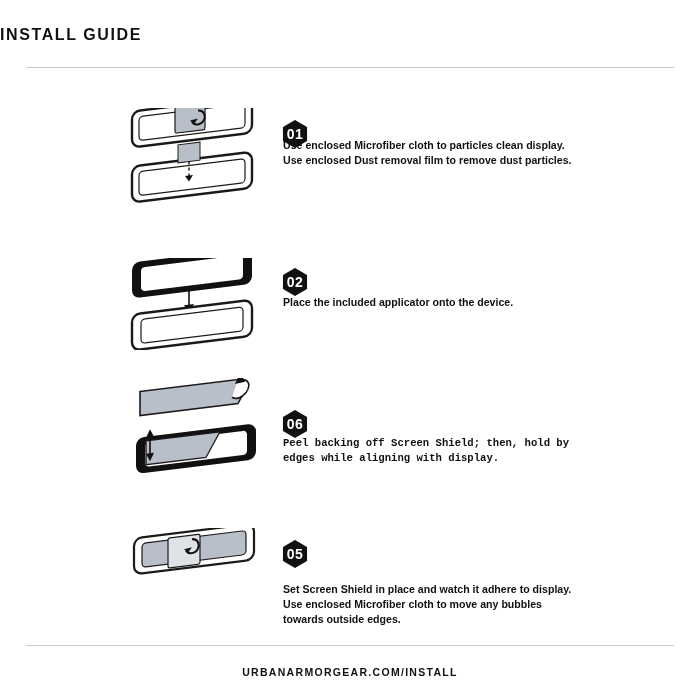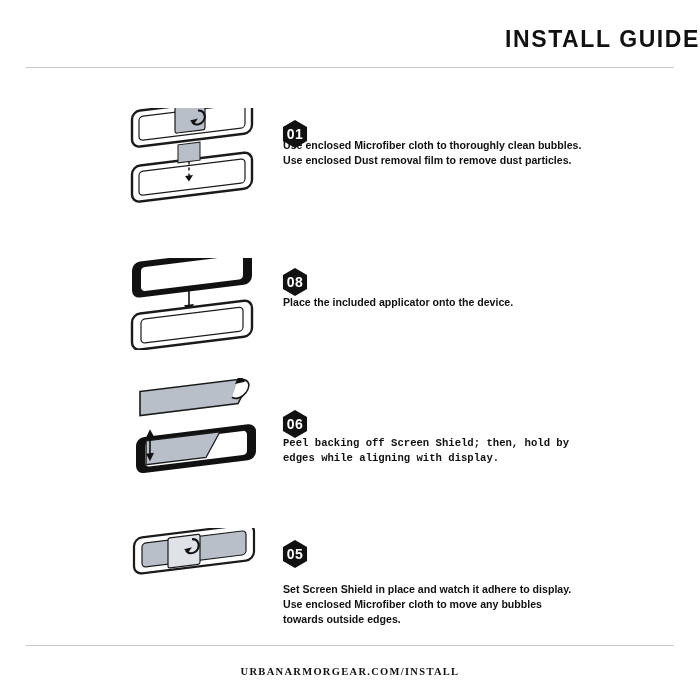--- a/index.html
+++ b/index.html
@@ -18,22 +18,22 @@
     position: relative;
     width: 700px;
     height: 700px;
     box-sizing: border-box;
   }
   .title {
     position: absolute;
     top: 26px;
     left: 0;
     width: 700px;
-    text-align: right;
-    font-size: 23px;
+    text-align: left;
+    font-size: 16px;
     font-weight: bold;
     letter-spacing: 1.6px;
     color: #111111;
   }
   .rule-top {
     position: absolute;
     top: 67px;
     left: 26px;
     width: 648px;
     height: 1px;
@@ -50,21 +50,20 @@
   .footer {
     position: absolute;
     top: 666px;
     left: 0;
     width: 700px;
     text-align: center;
     font-size: 10.5px;
     font-weight: bold;
     letter-spacing: 1.3px;
     color: #111111;
-    font-family: Liberation Serif, serif;
   }
 
   .step {
     position: absolute;
     left: 0;
     width: 700px;
   }
   .step-art {
     position: absolute;
     left: 120px;
@@ -131,39 +130,39 @@
           <rect x="58" y="44" width="22" height="18" fill="#b9bfc9" stroke="#1a1a1a" stroke-width="1"></rect>
           <line x1="69" y1="62" x2="69" y2="78" stroke="#111111" stroke-width="1.4" stroke-dasharray="3 3"></line>
           <path d="M65 76 l4 6 l4 -6 z" fill="#111111"></path>
         </g>
       </svg>
     </div>
     <div class="badge" style="top:12px;">
       <div class="hex"></div>
       <div class="num">01</div>
     </div>
-    <div class="step-text" style="top:30px;">Use enclosed Microfiber cloth to thoroughly clean bubbles. Use enclosed Dust removal film to remove dust particles.</div>
+    <div class="step-text" style="top:30px;">Use enclosed Microfiber cloth to particles clean display. Use enclosed Dust removal film to remove dust particles.</div>
   </div>
 
   <div class="step" style="top:258px;">
     <div class="step-art" style="left:120px;">
       <svg width="150" height="92" viewBox="0 0 150 92" xmlns="http://www.w3.org/2000/svg">
         <g transform="skewY(-7)">
           <rect x="12" y="6" width="120" height="36" rx="8" fill="#111111"></rect>
           <rect x="21" y="12" width="102" height="24" rx="4" fill="#ffffff"></rect>
           <line x1="69" y1="40" x2="69" y2="58" stroke="#111111" stroke-width="1.6"></line>
           <path d="M64 55 l5 8 l5 -8 z" fill="#111111"></path>
           <rect x="12" y="58" width="120" height="36" rx="8" fill="#ffffff" stroke="#1a1a1a" stroke-width="2.4"></rect>
           <rect x="21" y="64" width="102" height="24" rx="4" fill="#ffffff" stroke="#1a1a1a" stroke-width="1.2"></rect>
         </g>
       </svg>
     </div>
     <div class="badge" style="top:10px;">
       <div class="hex"></div>
-      <div class="num">08</div>
+      <div class="num">02</div>
     </div>
     <div class="step-text" style="top:37px;">Place the included applicator onto the device.</div>
   </div>
 
   <div class="step" style="top:378px;">
     <div class="step-art" style="left:120px;">
       <svg width="160" height="115" viewBox="0 0 160 115" xmlns="http://www.w3.org/2000/svg">
         <g transform="skewY(-7)">
           <path d="M20 16 L118 16 L128 22 L118 40 L20 40 Z" fill="#b9bfc9" stroke="#1a1a1a" stroke-width="1.6"></path>
           <path d="M118 16 C128 16 132 22 126 30 C122 35 116 36 112 33" fill="#ffffff" stroke="#1a1a1a" stroke-width="1.6"></path>

